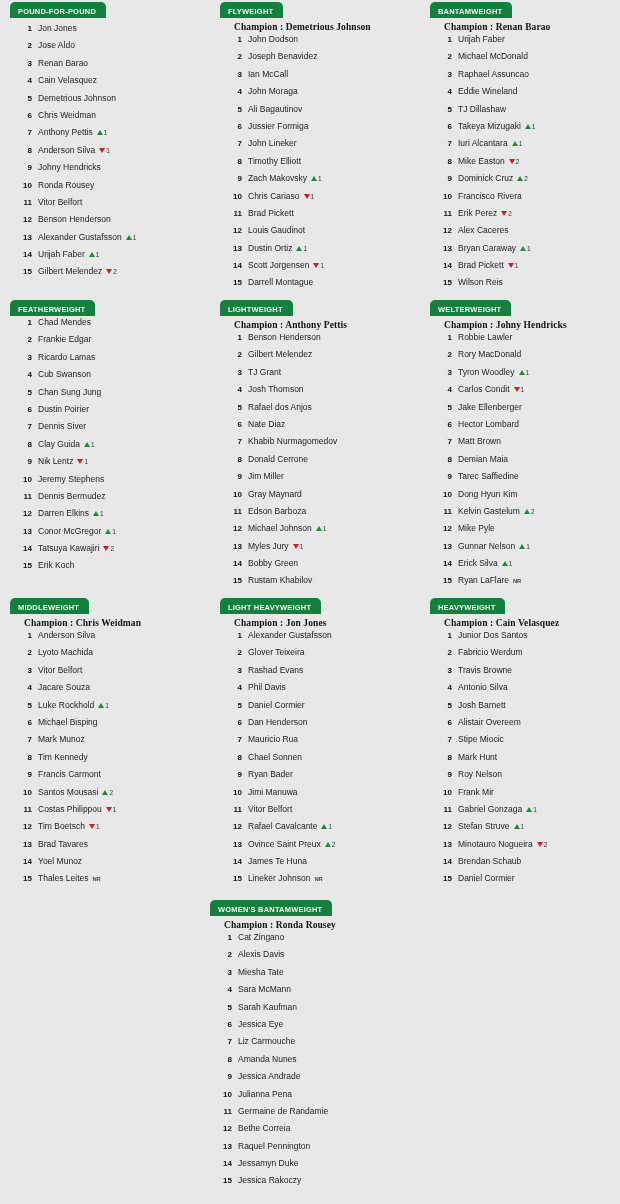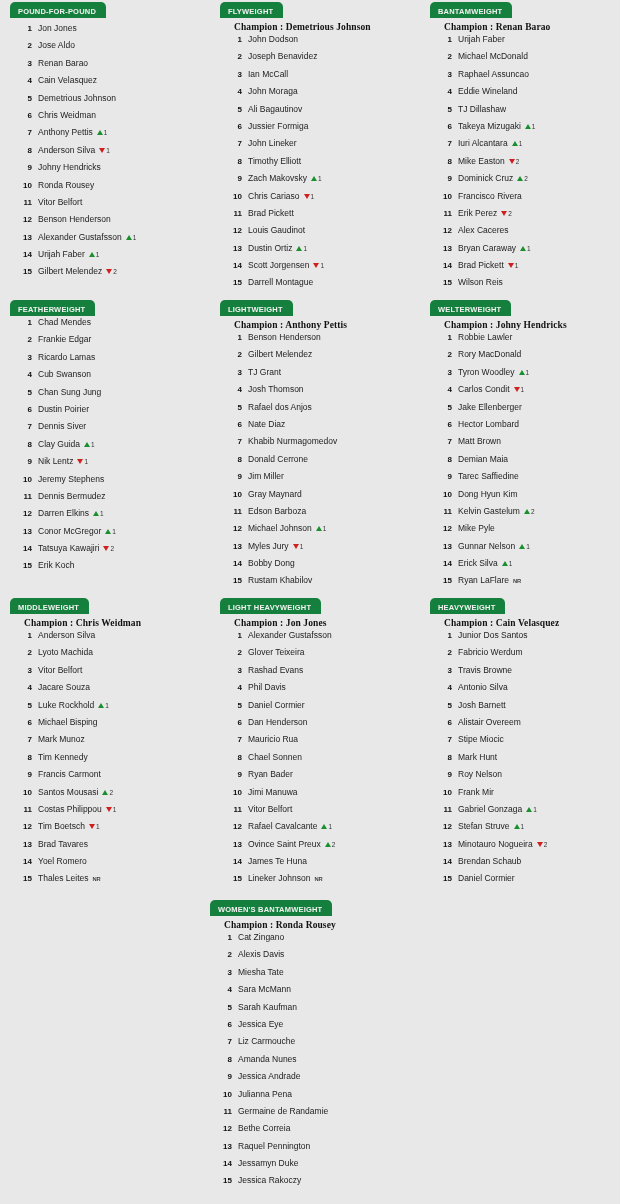--- a/index.html
+++ b/index.html
@@ -538,21 +538,21 @@
         <li class="fighter-row">
           <span class="rank">13</span>
           <span class="fighter-name">Myles Jury</span>
           <span class="move">
             <span class="tri down"></span>
             <span class="move-n">1</span>
           </span>
         </li>
         <li class="fighter-row">
           <span class="rank">14</span>
-          <span class="fighter-name">Bobby Dong</span>
+          <span class="fighter-name">Bobby Green</span>
         </li>
         <li class="fighter-row">
           <span class="rank">15</span>
           <span class="fighter-name">Rustam Khabilov</span>
         </li>
       </ul>
     </div>
     <div class="division col-2 row-1">
       <div class="tab-bar"><div class="tab-rule"></div><div class="tab">WELTERWEIGHT</div></div>
       <div class="champion">Champion : Johny Hendricks</div>
@@ -707,21 +707,21 @@
             <span class="tri down"></span>
             <span class="move-n">1</span>
           </span>
         </li>
         <li class="fighter-row">
           <span class="rank">13</span>
           <span class="fighter-name">Brad Tavares</span>
         </li>
         <li class="fighter-row">
           <span class="rank">14</span>
-          <span class="fighter-name">Yoel Romero</span>
+          <span class="fighter-name">Yoel Munoz</span>
         </li>
         <li class="fighter-row">
           <span class="rank">15</span>
           <span class="fighter-name">Thales Leites</span>
           <span class="nr">NR</span>
         </li>
       </ul>
     </div>
     <div class="division col-1 row-2">
       <div class="tab-bar"><div class="tab-rule"></div><div class="tab">LIGHT HEAVYWEIGHT</div></div>

